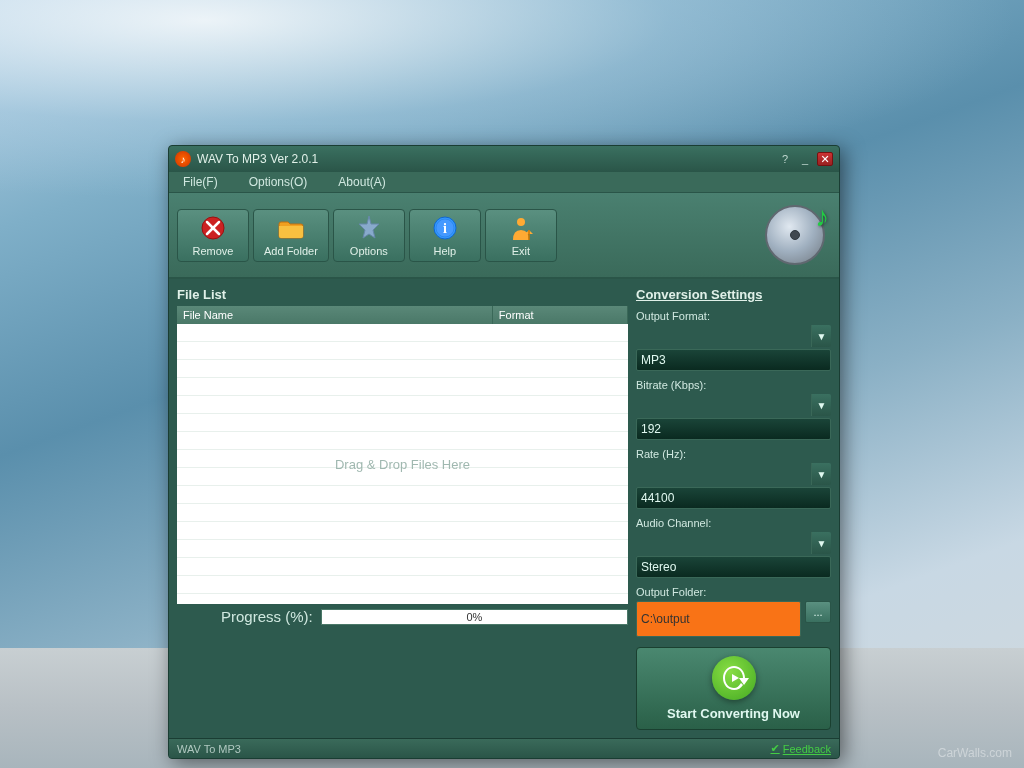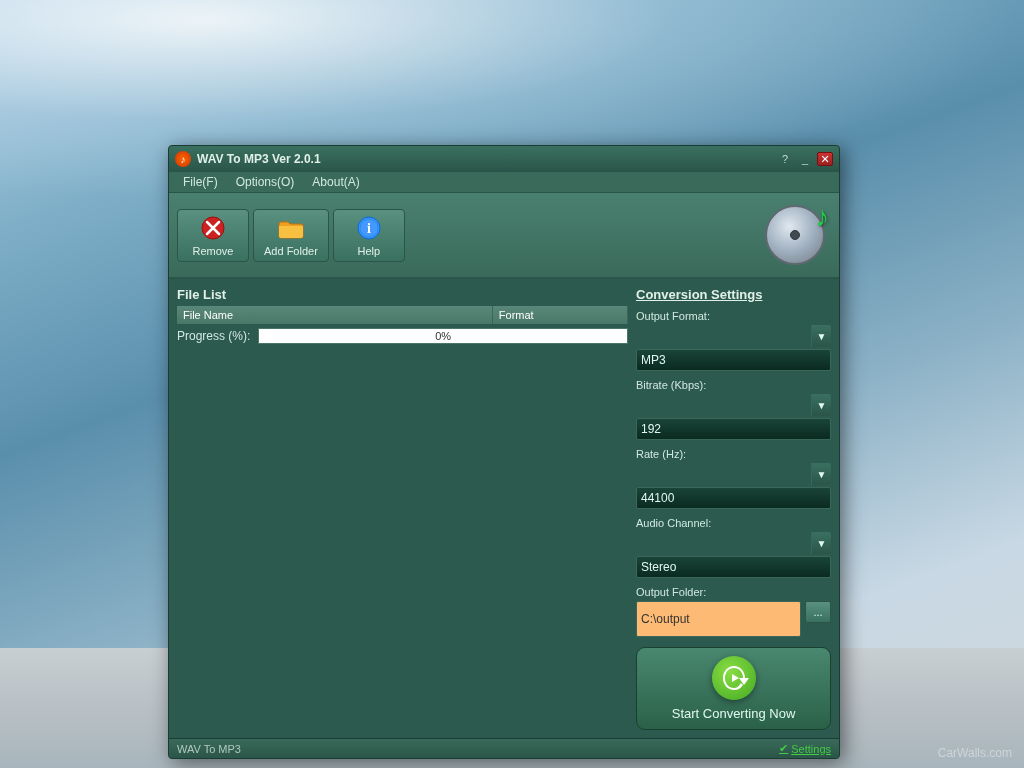--- a/index.html
+++ b/index.html
@@ -73,21 +73,21 @@
       display: flex;
       align-items: center;
       justify-content: center;
       font-size: 10px;
       color: white;
     }
 
     .title-text {
       color: #e0f0e8;
       font-size: 12px;
-      font-weight: bold;
+      font-weight: normal;
       text-align: right;
     }
 
     .title-bar-right {
       display: flex;
       align-items: center;
       gap: 4px;
     }
 
     .title-btn {
@@ -108,21 +108,21 @@
       border: 1px solid #771111;
       border-radius: 2px;
       color: white;
     }
 
     
     .menu-bar {
       background: #3a6a5a;
       padding: 2px 8px;
       display: flex;
-      gap: 6px;
+      gap: 19px;
       border-bottom: 1px solid #2a5548;
     }
 
     .menu-item {
       color: #d0e8e0;
       font-size: 12px;
       padding: 1px 6px;
       cursor: pointer;
       border-radius: 2px;
     }
@@ -273,22 +273,23 @@
     
     .progress-row {
       display: flex;
       align-items: center;
       gap: 8px;
       padding: 4px 0;
     }
 
     .progress-label {
       color: #d0e8e0;
-      font-size: 12px;
+      font-size: 15px;
       white-space: nowrap;
+      margin-left: 44px;
     }
 
     .progress-bar-container {
       flex: 1;
       height: 16px;
       background: white;
       border: 1px solid #4a7868;
       position: relative;
     }
 
@@ -371,21 +372,21 @@
 
     
     .folder-row {
       display: flex;
       gap: 4px;
     }
 
     .folder-input {
       flex: 1;
       height: 16px;
-      background: #fdba74;
+      background: #f97316;
       border: 1px solid #3a6858;
       border-radius: 2px;
       color: #333;
       font-size: 12px;
       padding: 17px 4px;
     }
 
     .folder-browse-btn {
       width: 28px;
       height: 22px;
@@ -399,30 +400,30 @@
       align-items: center;
       justify-content: center;
     }
 
     
     .convert-btn {
       width: 100%;
       margin-top: 10px;
       background: linear-gradient(to bottom, #4a8870 0%, #2a6048 100%);
       border: 1px solid #1a4030;
-      border-radius: 9px;
+      border-radius: 4px;
       padding: 8px 4px 8px;
       cursor: pointer;
       display: flex;
       flex-direction: column;
       align-items: center;
       gap: 6px;
       color: #e0f8f0;
       font-size: 13px;
-      font-weight: normal;
+      font-weight: bold;
     }
 
     .convert-icon {
       width: 44px;
       height: 44px;
       background: radial-gradient(circle at 40% 35%, #88dd44, #44aa22);
       border-radius: 50%;
       display: flex;
       align-items: center;
       justify-content: center;
@@ -508,32 +509,51 @@
     <button class="toolbar-btn">
       <div class="btn-icon">
         <svg width="28" height="28" viewBox="0 0 28 28">
           <path d="M2 10 Q2 8 4 8 L11 8 L13 10 L24 10 Q26 10 26 12 L26 22 Q26 24 24 24 L4 24 Q2 24 2 22 Z" fill="#f0a020" stroke="#c07010" stroke-width="1"></path>
           <path d="M2 12 L26 12 L26 22 Q26 24 24 24 L4 24 Q2 24 2 22 Z" fill="#f8c040"></path>
         </svg>
       </div>
       <span>Add Folder</span>
     </button>
 
+    <button class="toolbar-btn">
+      <div class="btn-icon">
+        <svg width="28" height="28" viewBox="0 0 28 28">
+          <polygon points="14,2 16,10 24,10 18,16 20,24 14,20 8,24 10,16 4,10 12,10" fill="#88aacc" stroke="#6688aa" stroke-width="1"></polygon>
+        </svg>
+      </div>
+      <span>Options</span>
+    </button>
 
     <button class="toolbar-btn">
       <div class="btn-icon">
         <svg width="28" height="28" viewBox="0 0 28 28">
           <circle cx="14" cy="14" r="11" fill="#3399ff" stroke="#1166cc" stroke-width="1"></circle>
           <circle cx="14" cy="14" r="9" fill="#4499ff" stroke="#2277dd" stroke-width="0.5"></circle>
           <text x="14" y="19" text-anchor="middle" fill="white" font-size="14" font-weight="bold" font-family="serif">i</text>
         </svg>
       </div>
       <span>Help</span>
     </button>
 
+    <button class="toolbar-btn">
+      <div class="btn-icon">
+        <svg width="28" height="28" viewBox="0 0 28 28">
+          <ellipse cx="14" cy="8" rx="4" ry="4" fill="#ffaa33"></ellipse>
+          <path d="M6 26 Q6 16 14 16 Q22 16 22 26" fill="#ffaa33"></path>
+          <path d="M18 20 L22 16 L26 20" fill="#ffaa33"></path>
+          <line x1="22" y1="16" x2="22" y2="26" stroke="#cc7700" stroke-width="1.5"></line>
+        </svg>
+      </div>
+      <span>Exit</span>
+    </button>
 
     <div class="cd-icon">
       <div class="cd-disc">
         <div class="cd-center"></div>
       </div>
       <div class="music-note">♪</div>
     </div>
   </div>
 
   <div class="main-content">
@@ -543,20 +563,24 @@
 
       <table class="file-table">
         <thead>
           <tr>
             <th style="width:70%">File Name</th>
             <th>Format</th>
           </tr>
         </thead>
       </table>
 
+      <div class="file-table-body">
+        <div class="file-lines"></div>
+        <div class="drag-drop-text">Drag &amp; Drop Files Here</div>
+      </div>
 
       <div class="progress-row">
         <span class="progress-label">Progress (%):</span>
         <div class="progress-bar-container">
           <div class="progress-bar-fill" style="width:0%"></div>
           <span class="progress-text">0%</span>
         </div>
       </div>
     </div>
 
@@ -634,19 +658,19 @@
         <span>Start Converting Now</span>
       </button>
     </div>
 
   </div>
 
   <div class="status-bar">
     <span class="status-text">WAV To MP3</span>
     <div class="feedback-link">
       <span style="color:#44cc44">✔</span>
-      <span>Settings</span>
+      <span>Feedback</span>
     </div>
   </div>
 
 </div>
 
 <div class="watermark">CarWalls.com</div>
 
 </body></html>

